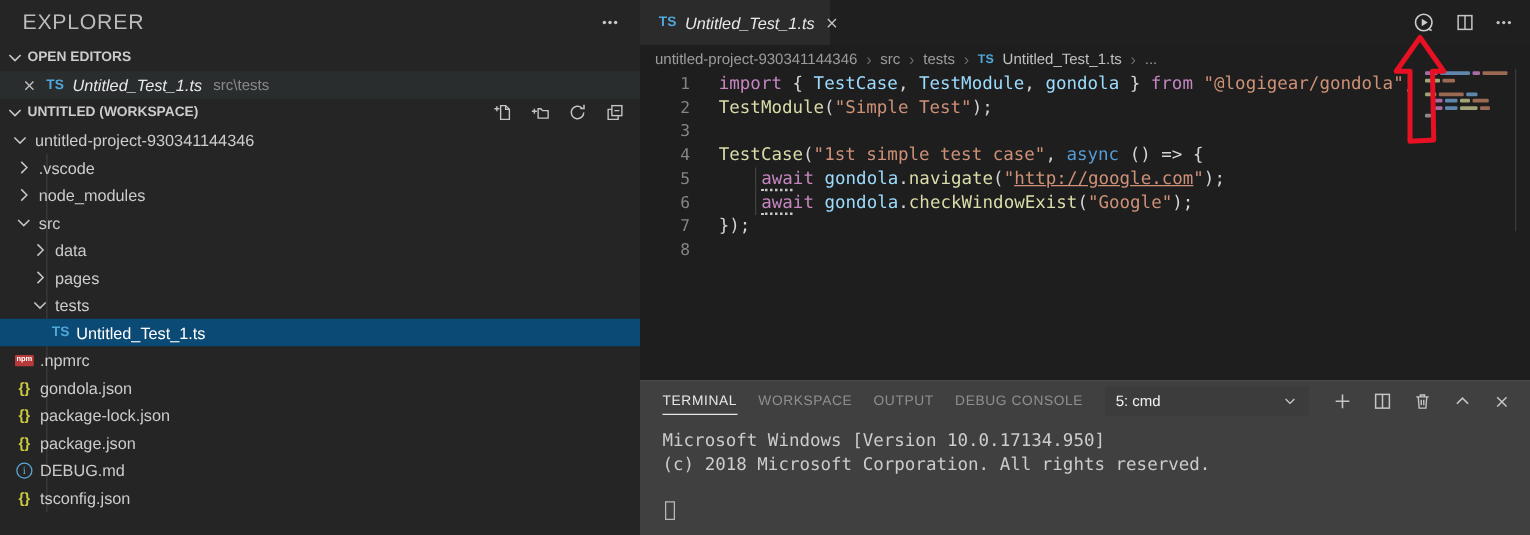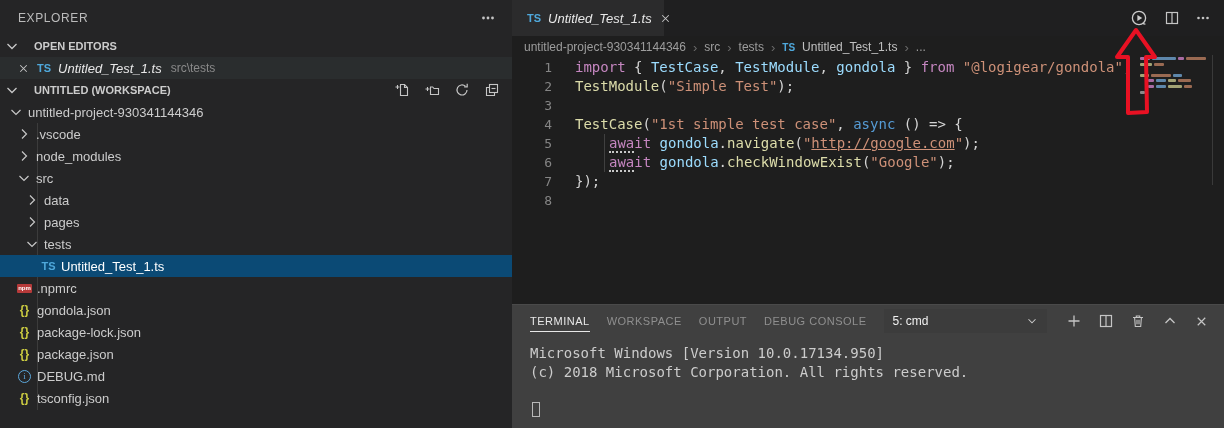--- a/index.html
+++ b/index.html
@@ -7,32 +7,32 @@
   body {
     background: #1e1e1e;
     font-family: "Liberation Sans", sans-serif;
     color: #cccccc;
     position: relative;
   }
   svg { display: block; }
 
   
   .sidebar { position: absolute; left: 0; top: 0; width: 512px; height: 428px; background: #252526; }
-  .sb-title { height: 35px; display: flex; align-items: center; padding: 0 16px 0 18px; font-size: 12px; color: #bbbbbb; letter-spacing: .6px; }
+  .sb-title { height: 35px; display: flex; align-items: center; padding: 0 16px 0 18px; font-size: 17px; color: #bbbbbb; letter-spacing: .6px; }
   .sb-title-more { margin-left: auto; cursor: pointer; }
-  .sect-head { height: 22px; display: flex; align-items: center; gap: 14px; padding-left: 4px; font-size: 11px; font-weight: bold; color: #cccccc; cursor: pointer; }
+  .sect-head { height: 22px; display: flex; align-items: center; gap: 2px; padding-left: 4px; font-size: 11px; font-weight: bold; color: #cccccc; cursor: pointer; }
   .sect-head .hicons { margin-left: auto; display: flex; gap: 14px; padding-right: 12px; }
   .oe-row { height: 22px; display: flex; align-items: center; gap: 7px; background: #2a2d2e; padding-left: 17px; cursor: pointer; }
   .oe-name { font-size: 13px; font-style: italic; color: #e8e8e8; }
   .oe-path { font-size: 12px; color: #8a8a8a; margin-left: 2px; }
   .tree { position: relative; }
   .tree-guide { position: absolute; left: 37px; top: 22px; height: 287px; width: 1px; background: #3c3c3c; }
   .row { height: 22px; display: flex; align-items: center; gap: 4px; font-size: 13px; color: #cccccc; cursor: pointer; position: relative; }
   .row.sel { background: #0b4a75; color: #ffffff; }
-  .lvl0 { padding-left: 8px; } .lvl1 { padding-left: 16px; } .lvl2 { padding-left: 24px; } .lvl3 { padding-left: 40px; }
+  .lvl0 { padding-left: 8px; } .lvl1 { padding-left: 11px; } .lvl2 { padding-left: 24px; } .lvl3 { padding-left: 40px; }
   .chev { flex-shrink: 0; color: #c8c8c8; }
   .ficon { width: 17px; display: flex; justify-content: center; align-items: center; flex-shrink: 0; }
   .ts-badge { color: #4fa8db; font-weight: bold; font-size: 11px; font-style: normal; letter-spacing: 0; }
   .json-ic { color: #cbcb41; font-weight: bold; font-size: 12px; }
   .npm-ic { background: #b63a3a; color: #fff; font-size: 6px; font-weight: bold; width: 15px; height: 9px; display: flex; align-items: center; justify-content: center; border-radius: 1px; }
   .info-ic { width: 13px; height: 13px; border: 1px solid #5ca8dc; border-radius: 50%; color: #5ca8dc; font-size: 9px; display: flex; align-items: center; justify-content: center; font-family: "Liberation Serif", serif; }
   .info-ic::before { content: "i"; }
 
   
   .editor { position: absolute; left: 512px; top: 0; width: 712px; height: 304px; background: #1e1e1e; }

